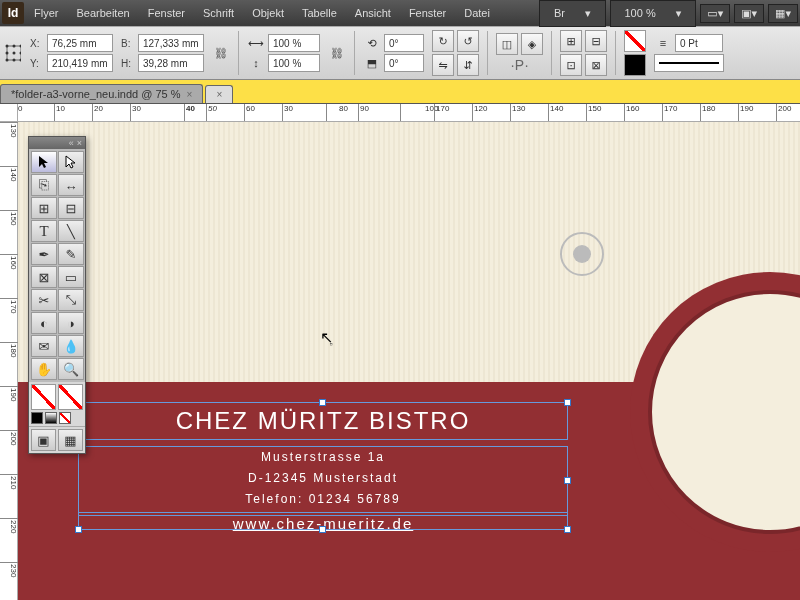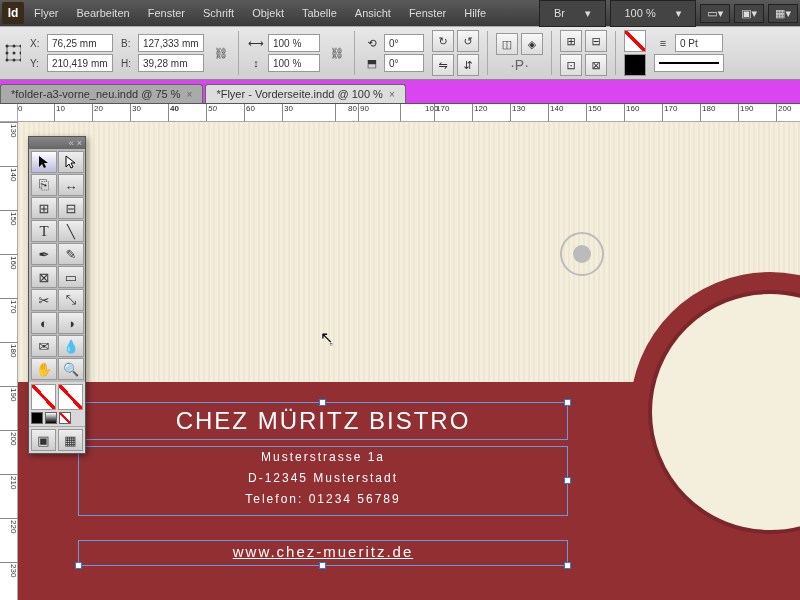--- a/index.html
+++ b/index.html
@@ -10,21 +10,21 @@
 .menubar .right{margin-left:auto;display:flex;align-items:center;gap:4px}
 .menubar .right .box{background:#444;border:1px solid #222;padding:2px 6px;color:#ddd;display:flex;align-items:center;gap:4px}
 .controlbar{height:54px;background:linear-gradient(#e8e8e8,#d0d0d0);border-top:1px solid #aaa;border-bottom:1px solid #888;display:flex;align-items:center;padding:2px 4px;gap:8px}
 .cb-group{display:flex;flex-direction:column;gap:2px}
 .cb-row{display:flex;align-items:center;gap:3px}
 .cb-label{font-size:10px;color:#444;width:14px}
 .cb-input{background:#fff;border:1px solid #999;padding:2px 4px;font-size:10px;width:66px;height:18px}
 .cb-icon{width:18px;height:18px;display:flex;align-items:center;justify-content:center;border:1px solid transparent}
 .cb-sep{width:1px;height:44px;background:#aaa}
 .cb-btn{width:22px;height:22px;background:linear-gradient(#f8f8f8,#ddd);border:1px solid #999;display:flex;align-items:center;justify-content:center}
-.tabs{height:24px;background:#d946ef;display:flex;align-items:flex-end;border-bottom:1px solid #555}
+.tabs{height:24px;background:#fde047;display:flex;align-items:flex-end;border-bottom:1px solid #555}
 .tab{background:#aaa;border:1px solid #666;border-bottom:none;padding:3px 10px;font-size:11px;color:#222;display:flex;align-items:center;gap:6px;margin-right:2px;border-radius:3px 3px 0 0}
 .tab.active{background:#ddd}
 .tab .x{color:#666;font-size:10px;cursor:pointer}
 .ruler-h{height:18px;background:#fff;border-bottom:1px solid #aaa;position:relative;margin-left:18px;overflow:hidden}
 .ruler-h .tick{position:absolute;top:0;height:18px;border-left:1px solid #888;font-size:8px;padding-left:1px;color:#333}
 .ruler-corner{position:absolute;left:0;top:104px;width:18px;height:18px;background:#fff;border-right:1px solid #aaa;border-bottom:1px solid #aaa;z-index:5}
 .workspace{position:absolute;left:0;top:122px;right:0;bottom:0;background:#4a4a4a;overflow:hidden}
 .ruler-v{position:absolute;left:0;top:0;width:18px;bottom:0;background:#fff;border-right:1px solid #aaa;z-index:4}
 .ruler-v .tick{position:absolute;left:0;width:18px;border-top:1px solid #888;font-size:8px;color:#333;writing-mode:vertical-rl;text-orientation:mixed;padding-top:1px}
 .canvas{position:absolute;left:18px;top:0;right:0;bottom:0;background:#4a4a4a}
@@ -61,21 +61,21 @@
 <div class="menubar">
   <div class="app-icon">Id</div>
   <span>Flyer</span>
   <span>Bearbeiten</span>
   <span>Fenster</span>
   <span>Schrift</span>
   <span>Objekt</span>
   <span>Tabelle</span>
   <span>Ansicht</span>
   <span>Fenster</span>
-  <span>Hilfe</span>
+  <span>Datei</span>
   <div class="right">
     <div class="box">
         <span>Br</span>
         <span>▾</span>
       </div>
     <div class="box">
         <span>100 %</span>
         <span>▾</span>
       </div>
     <div class="box">▭▾</div>
@@ -195,36 +195,35 @@
       </div>
   </div>
 </div>
 
 <div class="tabs">
   <div class="tab">
       <span>*folder-a3-vorne_neu.indd @ 75 %</span>
       <span class="x">×</span>
     </div>
   <div class="tab active">
-      <span>*Flyer - Vorderseite.indd @ 100 %</span>
       <span class="x">×</span>
     </div>
 </div>
 
 <div class="ruler-corner"></div>
 <div class="ruler-h" id="rh">
     <div class="tick" style="left: -2px;">0</div>
     <div class="tick" style="left: 36px;">10</div>
     <div class="tick" style="left: 74px;">20</div>
     <div class="tick" style="left: 112px;">30</div>
-    <div class="tick" style="left: 150px; font-weight: bold;">40</div>
+    <div class="tick" style="left: 166px; font-weight: bold;">40</div>
     <div class="tick" style="left: 188px; font-style: italic;">50</div>
     <div class="tick" style="left: 226px;">60</div>
     <div class="tick" style="left: 264px;">30</div>
-    <div class="tick" style="left: 317px; padding-left: 12px;">80</div>
+    <div class="tick" style="left: 308px; padding-left: 12px;">80</div>
     <div class="tick" style="left: 340px;">90</div>
     <div class="tick" style="left: 382px; padding-left: 24px;">100</div>
     <div class="tick" style="left: 416px;">170</div>
     <div class="tick" style="left: 454px;">120</div>
     <div class="tick" style="left: 492px;">130</div>
     <div class="tick" style="left: 530px;">140</div>
     <div class="tick" style="left: 568px;">150</div>
     <div class="tick" style="left: 606px;">160</div>
     <div class="tick" style="left: 644px;">170</div>
     <div class="tick" style="left: 682px;">180</div>
@@ -259,21 +258,21 @@
           <div class="handle" style="left:50%;top:-4px;margin-left:-4px"></div>
           <div class="handle" style="right:-4px;top:-4px"></div>
       </div>
       <div class="text-frame" style="left:68px;top:344px;width:490px;height:70px">
         <div class="tf-text tf-body">Musterstrasse 1a</div>
         <div class="tf-text tf-body">D-12345 Musterstadt</div>
         <div class="tf-text tf-body">Telefon: 01234 56789</div>
         <div class="handle" style="left:-4px;top:-4px"></div>
           <div class="handle" style="right:-4px;top:50%;margin-top:-4px"></div>
       </div>
-      <div class="text-frame" style="left:68px;top:438px;width:490px;height:26px">
+      <div class="text-frame" style="left:68px;top:410px;width:490px;height:18px">
         <div class="tf-text tf-link">www.chez-mueritz.de</div>
         <div class="handle" style="left:-4px;bottom:-4px"></div>
           <div class="handle" style="left:50%;bottom:-4px;margin-left:-4px"></div>
           <div class="handle" style="right:-4px;bottom:-4px"></div>
       </div>
     </div>
   </div>
 </div>
 
 <div class="toolbox">

